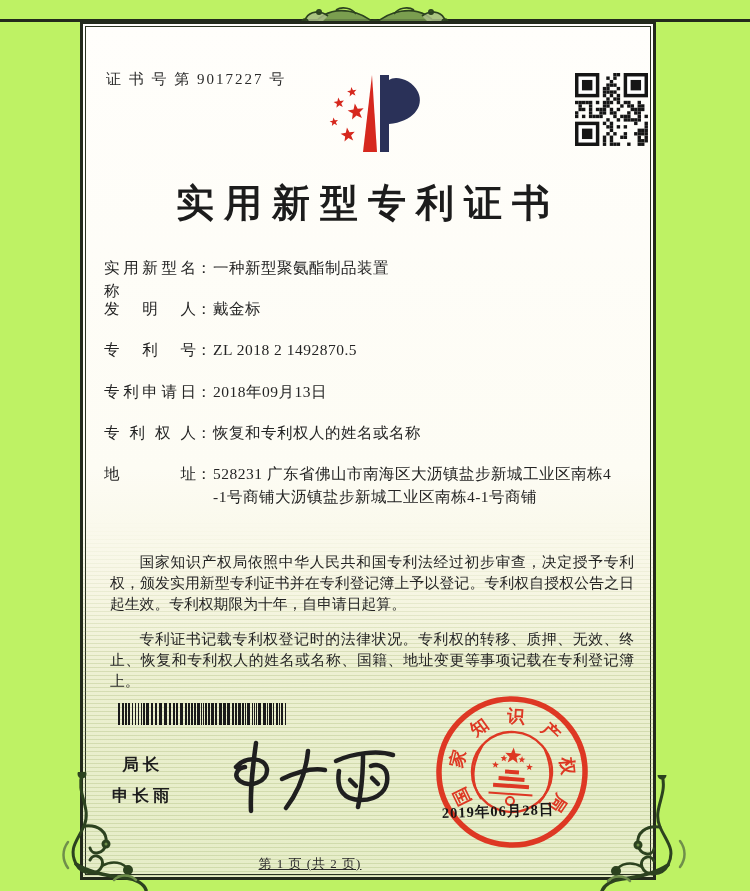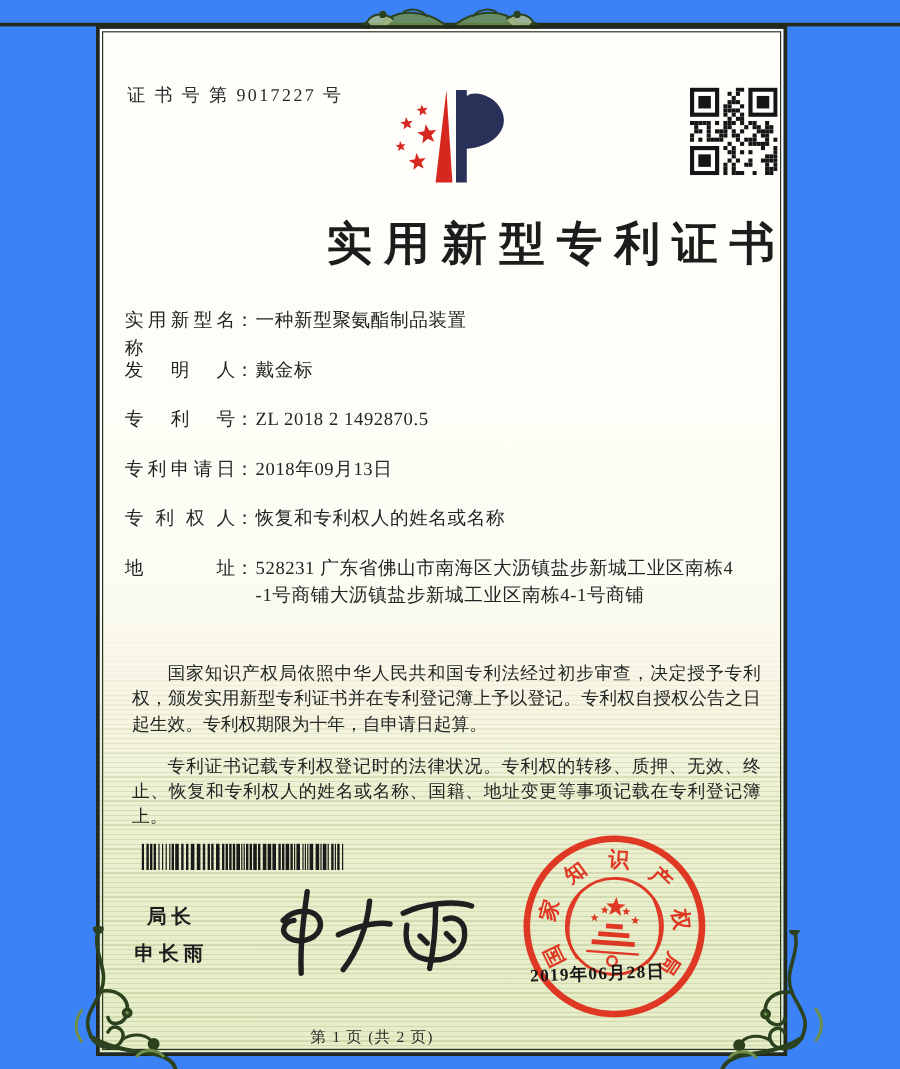--- a/index.html
+++ b/index.html
@@ -1,47 +1,47 @@
 <!DOCTYPE html>
 <html><head>
 <meta charset="utf-8">
 <style>
   html,body{margin:0;padding:0;background:#ffffff;}
-  .page{position:relative;width:750px;height:891px;background:#3b82f6;overflow:hidden;
+  .page{position:relative;width:750px;height:891px;background:#bef264;overflow:hidden;
         font-family:"Liberation Serif","DejaVu Serif",serif;color:#222;}
   
   .top-rule{position:absolute;left:0;top:19px;width:750px;height:3px;background:#232a1c;}
   
   .frame{position:absolute;left:80px;top:21px;width:576px;height:859px;box-sizing:border-box;
          border:3px solid #232a1c;
          background:linear-gradient(180deg,#fffefb 0%,#fdfcf4 52%,#f7f6e4 66%,#edf0d2 76%,#e8eecb 88%,#e6edc8 100%);}
   .frame::before{content:"";position:absolute;inset:2px;border:1px solid #2b3322;pointer-events:none;}
   .frame::after{content:"";position:absolute;left:0;right:0;top:58%;bottom:0;pointer-events:none;
          background:repeating-linear-gradient(180deg,rgba(130,155,70,0.22) 0px,rgba(130,155,70,0.22) 1px,transparent 1px,transparent 4px);
          -webkit-mask-image:linear-gradient(180deg,transparent 0%,#000 40%);
          mask-image:linear-gradient(180deg,transparent 0%,#000 40%);}
   .abs{position:absolute;}
   .cert-number{left:106px;top:70px;font-size:15px;letter-spacing:2px;color:#2a2a2a;}
-  .title{left:80px;top:178px;width:576px;text-align:right;font-size:38px;font-weight:bold;
+  .title{left:80px;top:178px;width:576px;text-align:center;font-size:38px;font-weight:bold;
          letter-spacing:10px;color:#1c1c1c;}
   .row{position:absolute;left:104px;width:552px;font-size:15.5px;color:#242424;line-height:23px;}
   .flabel{display:inline-block;width:92px;text-align:justify;text-align-last:justify;vertical-align:top;}
   .fcolon{display:inline-block;width:17px;vertical-align:top;}
   .fvalue{display:inline-block;width:430px;vertical-align:top;letter-spacing:0.5px;}
   .fvalue .vline{display:block;}
   .pair2{position:absolute;left:226px;top:0;}
   .pair2 .fvalue{width:170px;}
   .pair1-val{display:inline-block;width:115px;vertical-align:top;}
   .body-text{left:96px;top:538px;width:552px;}
   .body-text p{margin:14px;text-indent:2em;font-size:14.8px;line-height:21px;text-align:justify;color:#242424;}
   .officer{left:112px;top:749px;font-family:"Liberation Sans","DejaVu Sans",sans-serif;
            font-weight:bold;font-size:16.5px;letter-spacing:4px;color:#1d1d1d;line-height:31px;text-align:center;}
   .seal-date{left:414px;top:802px;width:168px;text-align:center;font-size:14.5px;font-weight:bold;
              letter-spacing:1px;color:#171717;transform:rotate(-2deg);}
-  .footer{left:160px;top:855px;width:300px;text-align:center;font-size:13px;letter-spacing:1px;color:#2a2a2a;}
+  .footer{left:160px;top:855px;width:300px;text-align:center;font-size:13px;letter-spacing:1px;color:#2a2a2a;text-decoration:underline;}
   svg{display:block;}
 </style>
 </head>
 <body>
 
 <div class="page">
 
   <div class="top-rule abs"></div>
 
   <svg class="abs" style="left:272px;top:2px;" width="206" height="44" viewBox="0 0 206 44">

